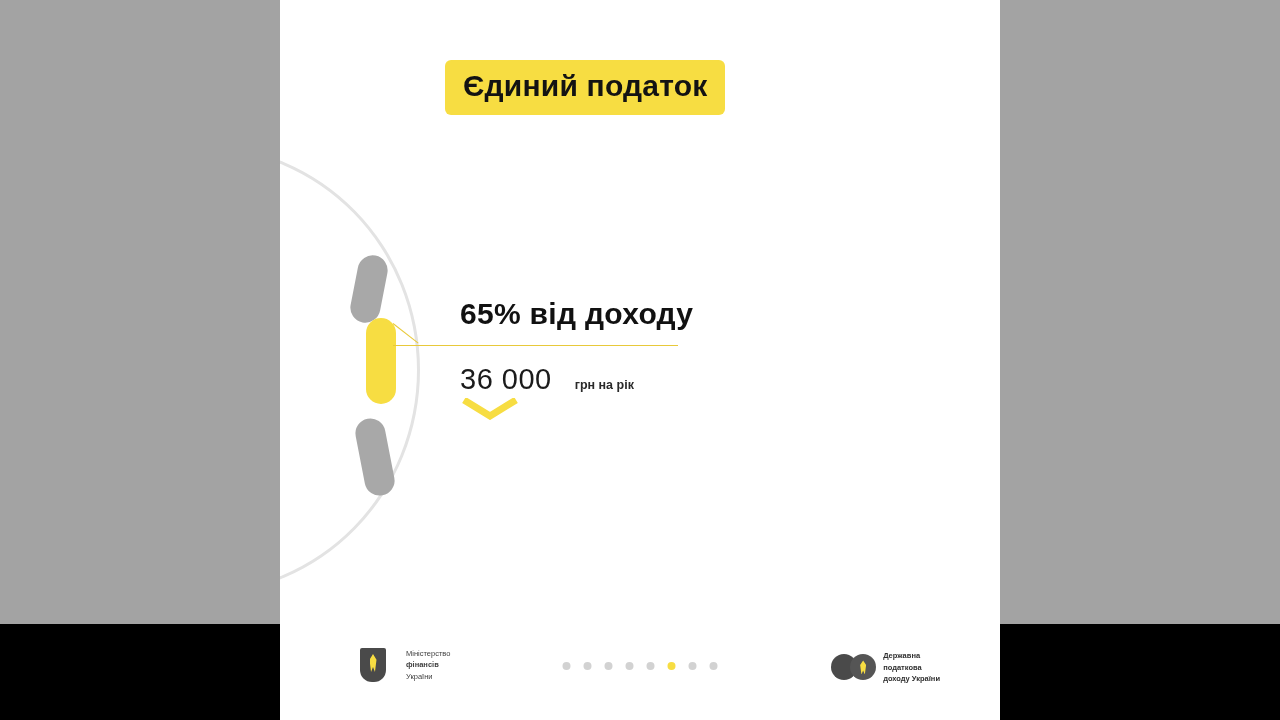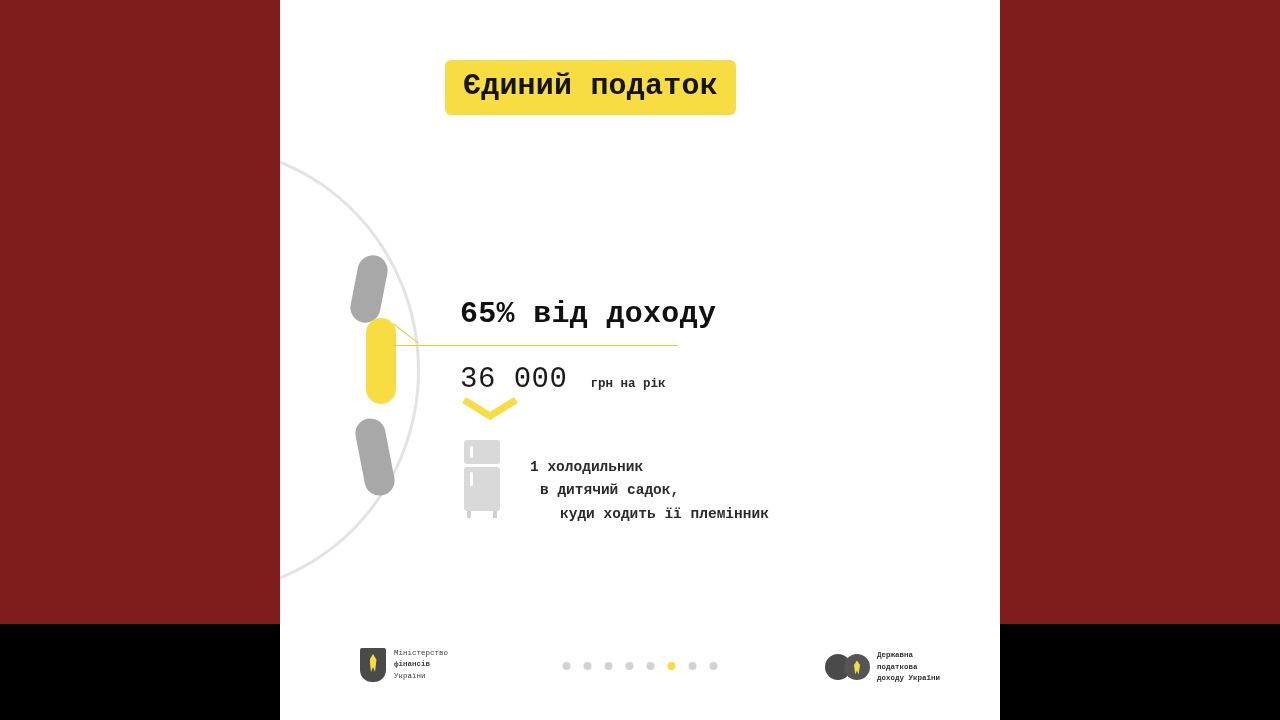--- a/index.html
+++ b/index.html
@@ -5,22 +5,21 @@
   * { box-sizing: border-box; margin: 0; padding: 0; }
   html, body {
     width: 1280px; height: 720px;
     background: #000;
     font-family: "Liberation Sans", sans-serif;
     overflow: hidden;
   }
   #stage {
     position: relative;
     width: 1280px; height: 624px;
-    background: #7f1d1d;
-    font-family: Liberation Mono, monospace;
+    background: #a3a3a3;
   }
   
   .slide {
     position: absolute;
     left: 280px; top: 0;
     width: 720px; height: 720px;
     background: #ffffff;
     overflow: hidden;
   }
 
@@ -140,21 +139,21 @@
 
   
   .footer {
     position: absolute;
     left: 0; bottom: 26px;
     width: 720px;
     height: 50px;
   }
   .logo-left {
     position: absolute; left: 80px; top: 4px;
-    display: flex; align-items: center; gap: 8px;
+    display: flex; align-items: center; gap: 20px;
   }
   .emblem {
     width: 26px; height: 34px;
     background: #4a4a4a;
     border-radius: 2px 2px 12px 12px;
     position: relative;
   }
   .emblem::after {
     content: "";
     position: absolute; left: 50%; top: 6px;
@@ -225,37 +224,20 @@
       <span class="amount">36 000</span>
       <span class="amount-unit">грн на рік</span>
     </div>
 
     <div class="chevron">
       <svg width="56" height="22" viewBox="0 0 56 22">
         <path d="M2 2 L28 18 L54 2" fill="none" stroke="#f7dd42" stroke-width="7" stroke-linecap="butt"></path>
       </svg>
     </div>
 
-    <div class="result">
-      <div class="fridge">
-        <svg width="48" height="82" viewBox="0 0 48 82">
-          <rect x="4" y="2" width="36" height="24" rx="3" fill="#d9d9d9"></rect>
-          <rect x="4" y="29" width="36" height="44" rx="3" fill="#d9d9d9"></rect>
-          <rect x="10" y="8" width="3" height="12" rx="1.5" fill="#ffffff"></rect>
-          <rect x="10" y="34" width="3" height="14" rx="1.5" fill="#ffffff"></rect>
-          <rect x="7" y="73" width="4" height="7" fill="#d0d0d0"></rect>
-          <rect x="33" y="73" width="4" height="7" fill="#d0d0d0"></rect>
-        </svg>
-      </div>
-      <div class="caption">
-        <div class="l1">1 холодильник</div>
-        <div class="l2">в дитячий садок,</div>
-        <div class="l3">куди ходить її племінник</div>
-      </div>
-    </div>
 
     <div class="footer">
       <div class="logo-left">
         <div class="emblem"></div>
         <div class="logo-left-text">
           <div>Міністерство</div>
           <div><b>фінансів</b></div>
           <div>України</div>
         </div>
       </div>

